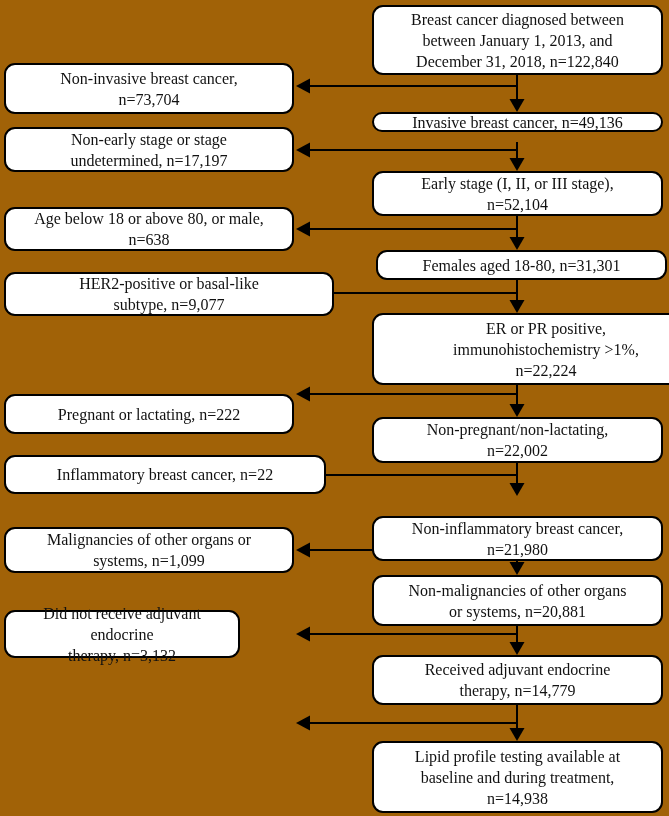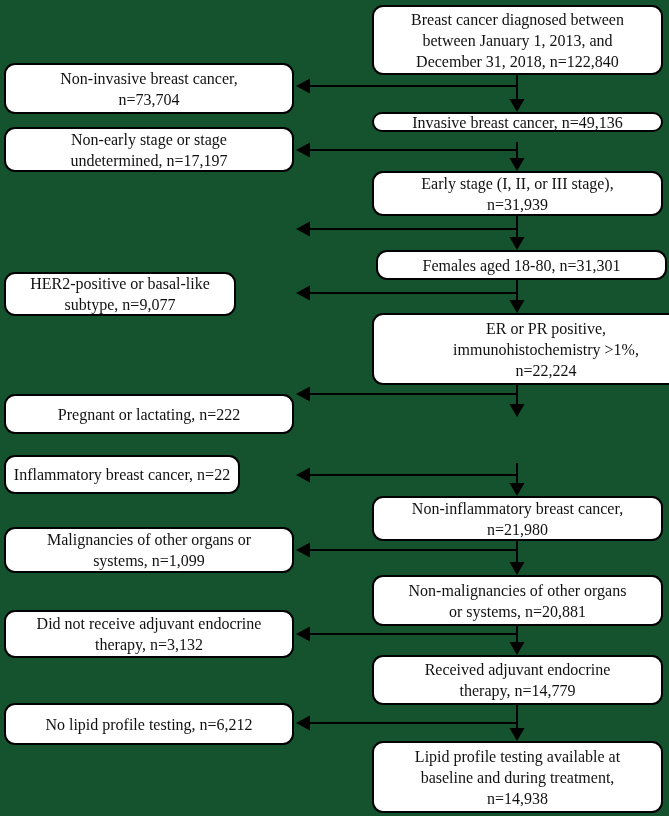--- a/index.html
+++ b/index.html
@@ -1,20 +1,20 @@
 <!DOCTYPE html>
 <html><head>
 <meta charset="utf-8">
 <style>
   html, body { margin: 0; padding: 0; background: #ffffff; }
   #canvas {
     position: relative;
     width: 669px;
     height: 816px;
-    background: #14532d;
+    background: #a16207;
     font-family: "Liberation Serif", "DejaVu Serif", serif;
     color: #111111;
   }
   .box {
     position: absolute;
     box-sizing: border-box;
     border: 2.5px solid #000000;
     border-radius: 11px;
     background: #ffffff;
     display: flex;
@@ -104,42 +104,45 @@
       <path d="M517,723 L310,723"></path>
       <polygon points="296,723 310,715.5 310,730.5"></polygon>
     </g>
   </svg>
 
   <div class="box" style="left:372px; top:5px;  width:291px; height:70px">Breast cancer diagnosed between
 between January 1, 2013, and
 December 31, 2018, n=122,840</div>
   <div class="box" style="left:372px; top:112px; width:291px; height:20px">Invasive breast cancer, n=49,136</div>
   <div class="box" style="left:372px; top:171px; width:291px; height:45px">Early stage (I, II, or III stage),
-n=31,939</div>
+n=52,104</div>
   <div class="box" style="left:376px; top:250px; width:291px; height:30px">Females aged 18-80, n=31,301</div>
   <div class="box" style="left:372px; top:313px; width:348px; height:72px">ER or PR positive,
 immunohistochemistry &gt;1%,
 n=22,224</div>
-  <div class="box" style="left:372px; top:496px; width:291px; height:45px">Non-inflammatory breast cancer,
+  <div class="box" style="left:372px; top:417px; width:291px; height:46px">Non-pregnant/non-lactating,
+n=22,002</div>
+  <div class="box" style="left:372px; top:516px; width:291px; height:45px">Non-inflammatory breast cancer,
 n=21,980</div>
   <div class="box" style="left:372px; top:575px; width:291px; height:51px">Non-malignancies of other organs
 or systems, n=20,881</div>
   <div class="box" style="left:372px; top:655px; width:291px; height:50px">Received adjuvant endocrine
 therapy, n=14,779</div>
   <div class="box" style="left:372px; top:741px; width:291px; height:72px">Lipid profile testing available at
 baseline and during treatment,
 n=14,938</div>
 
   <div class="box" style="left:4px; top:63px;  width:290px; height:51px">Non-invasive breast cancer,
 n=73,704</div>
   <div class="box" style="left:4px; top:127px; width:290px; height:45px">Non-early stage or stage
 undetermined, n=17,197</div>
-  <div class="box" style="left:4px; top:272px; width:232px; height:44px">HER2-positive or basal-like
+  <div class="box" style="left:4px; top:207px; width:290px; height:44px">Age below 18 or above 80, or male,
+n=638</div>
+  <div class="box" style="left:4px; top:272px; width:330px; height:44px">HER2-positive or basal-like
 subtype, n=9,077</div>
   <div class="box" style="left:4px; top:394px; width:290px; height:40px">Pregnant or lactating, n=222</div>
-  <div class="box" style="left:4px; top:455px; width:236px; height:39px">Inflammatory breast cancer, n=22</div>
+  <div class="box" style="left:4px; top:455px; width:322px; height:39px">Inflammatory breast cancer, n=22</div>
   <div class="box" style="left:4px; top:527px; width:290px; height:46px">Malignancies of other organs or
 systems, n=1,099</div>
-  <div class="box" style="left:4px; top:610px; width:290px; height:48px">Did not receive adjuvant endocrine
+  <div class="box" style="left:4px; top:610px; width:236px; height:48px">Did not receive adjuvant endocrine
 therapy, n=3,132</div>
-  <div class="box" style="left:4px; top:703px; width:290px; height:42px">No lipid profile testing, n=6,212</div>
 
 </div>
 
 </body></html>

